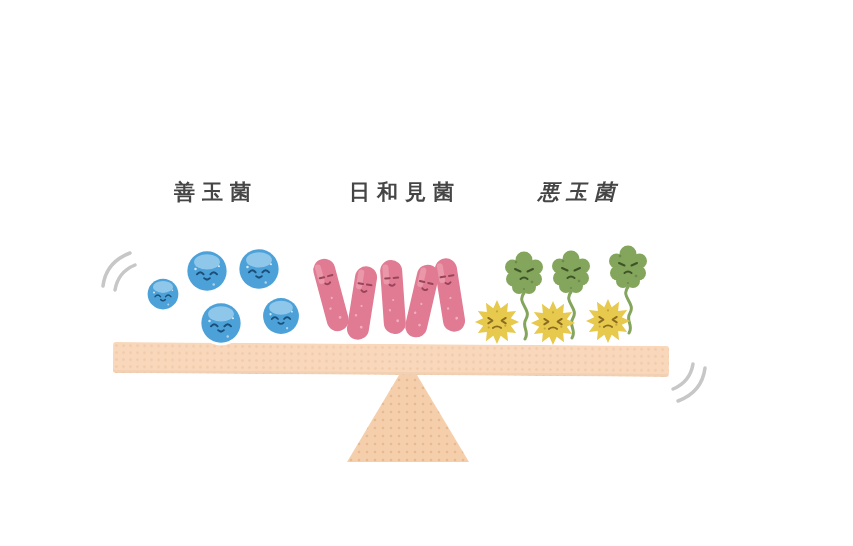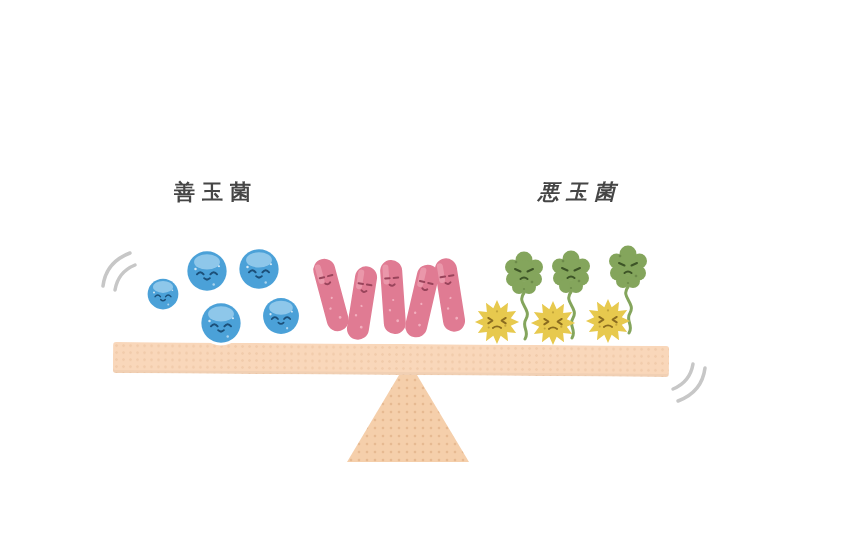--- a/index.html
+++ b/index.html
@@ -100,20 +100,21 @@
         <g fill="none" style="stroke:var(--bad-yellow-face,#8a6c20)" stroke-width="2" stroke-linecap="round" stroke-linejoin="round">
           <path d="M15.5 20.5 l4.5 3 l-4.5 3"></path>
           <path d="M34.5 20.5 l-4.5 3 l4.5 3"></path>
           <path d="M20.5 31.5 q4.5 -3.5 9 0"></path>
         </g>
       </symbol>
     </defs>
   </svg>
 
   <div class="label label-good">善玉菌</div>
+  <div class="label label-neutral">日和見菌</div>
   <div class="label label-bad">悪玉菌</div>
 
   <div class="fulcrum"></div>
   <div class="plank"></div>
 
   <svg class="bact" style="left:145px;top:276px;width:36px;height:36px">
       <use href="#sym-good"></use>
     </svg>
   <svg class="bact" style="left:184px;top:248px;width:46px;height:46px">
       <use href="#sym-good"></use>

